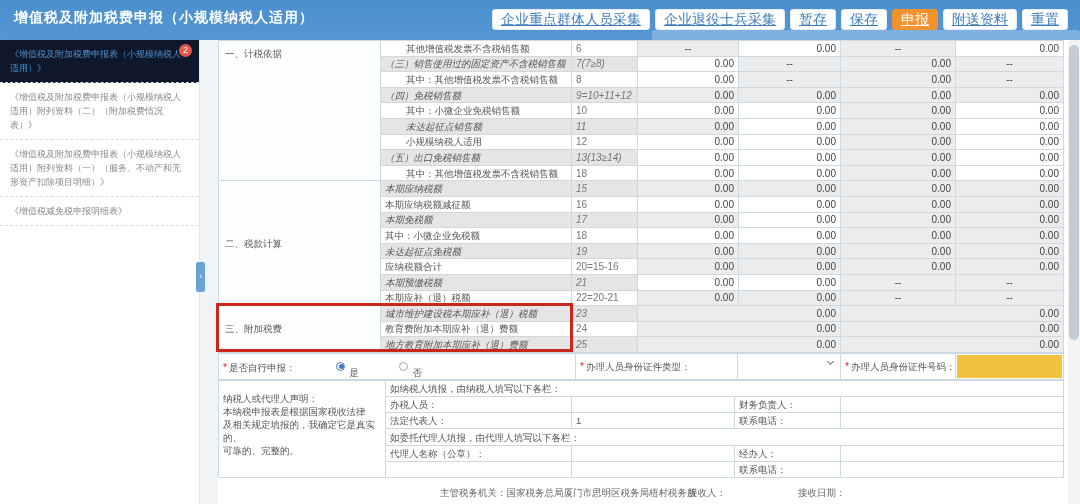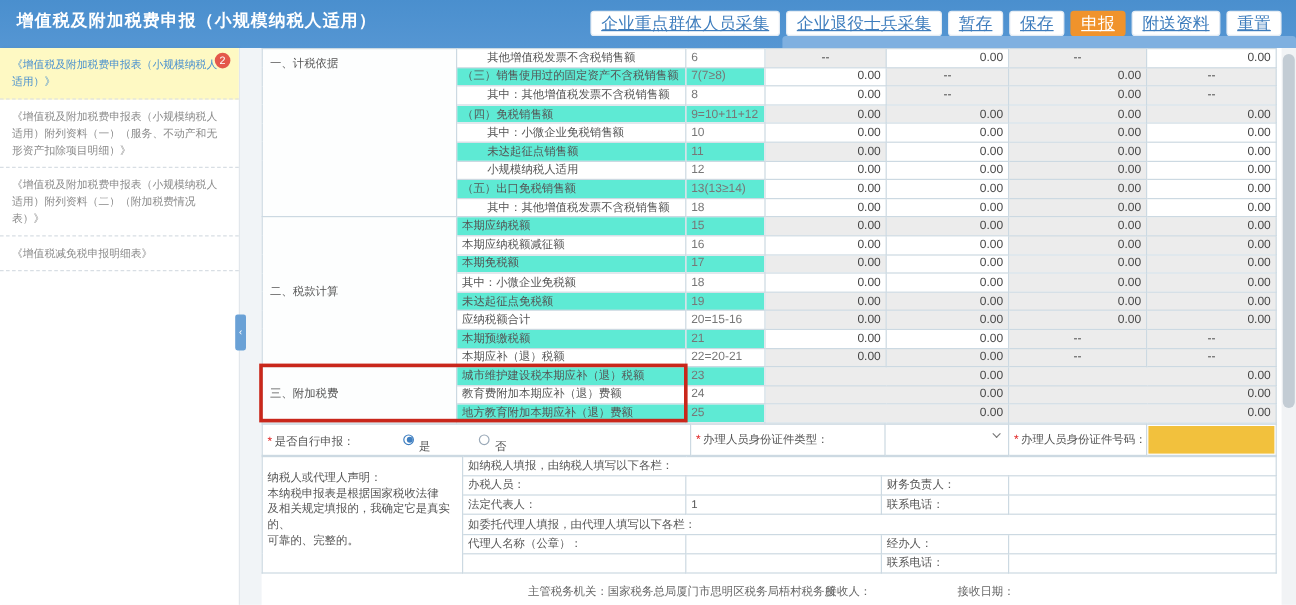--- a/index.html
+++ b/index.html
@@ -21,39 +21,39 @@
 
   
   .sidebar { position:absolute; left:0; top:40px; width:200px; height:464px; background:#fff;
     border-right:1px solid #e2e7ec; box-shadow:1px 0 3px rgba(0,0,0,.05); }
   .sb-head { height:30px; padding:0 12px; border-bottom:1px solid #e8e8e8; position:relative; }
   .sb-title { display:inline-block; font-size:11px; font-weight:bold; color:#333;
     line-height:28px; height:30px; border-bottom:2px solid #3d4b5a; }
   .layers-icon { position:absolute; right:10px; top:7px; width:16px; height:16px; cursor:pointer; }
   .sb-item { position:relative; padding:7px 10px; font-size:9px; line-height:14px; color:#8a8a8a;
     border-bottom:1px dashed #d8dee4; cursor:pointer; }
-  .sb-item.active { background:#fef9c3; color:#4990cf; }
+  .sb-item.active { background:#0f172a; color:#4990cf; }
   .sb-badge { position:absolute; right:7px; top:4px; width:13px; height:13px; border-radius:50%;
     background:#e4574a; color:#fff; font-size:9px; line-height:13px; text-align:center; }
   .collapse-handle { position:absolute; left:196px; top:262px; width:9px; height:30px;
     background:#6aa1d6; border-radius:2px; color:#fff; font-size:8px; line-height:30px;
     text-align:center; cursor:pointer; z-index:3; }
   .gap-strip { position:absolute; left:200px; top:40px; width:18px; height:464px; background:#f1f4f7; }
 
   
   .main { position:absolute; left:218px; top:40px; width:845px; height:364px; background:#fff; }
   table { border-collapse:collapse; table-layout:fixed; width:845px; }
   td { border:1px solid #ccd9e2; font-size:10px; color:#555; height:15.6px; line-height:13px;
     padding:0 4px; overflow:hidden; white-space:nowrap; }
   .sec { background:#fdfefe; font-size:9.5px; padding-left:6px; }
   .sec-top { vertical-align:top; padding-top:6px; }
   .lab { font-size:9.5px; background:#fff; }
   .ind2 { padding-left:25px; }
   .no { color:#777; background:#fff; }
-  .stripe { background:#5eead4; }
+  .stripe { background:#e5e5e5;font-style:italic; }
   .val { text-align:right; background:#fff; color:#444; }
   .val.ro { background:#ececec; }
   .val.ctr { text-align:center; }
   .hl-box { position:absolute; left:-2px; top:263px; width:357px; height:49px;
     border:3px solid #c9271b; z-index:5; pointer-events:none; }
 
   .req { color:#e02020; margin-right:2px; font-size:10px; }
   .blab { font-size:9.5px; color:#555;margin-top:12px; }
   .radio { display:inline-flex; align-items:center; margin-left:38px; cursor:pointer; }
   .rb { width:9px; height:9px; border:1px solid #9aa9b8; border-radius:50%; background:#fff;
@@ -96,24 +96,24 @@
     <button class="tbtn">重置</button>
   </div>
 </div>
 
 <div class="sidebar">
   <div class="sb-item active">
     <span>《增值税及附加税费申报表（小规模纳税人适用）》</span>
     <span class="sb-badge">2</span>
   </div>
   <div class="sb-item">
+    <span>《增值税及附加税费申报表（小规模纳税人适用）附列资料（二）（附加税费情况表）》</span>
+  </div>
+  <div class="sb-item">
     <span>《增值税及附加税费申报表（小规模纳税人适用）附列资料（一）（服务、不动产和无形资产扣除项目明细）》</span>
-  </div>
-  <div class="sb-item">
-    <span>《增值税及附加税费申报表（小规模纳税人适用）附列资料（二）（附加税费情况表）》</span>
   </div>
   <div class="sb-item">
     <span>《增值税减免税申报明细表》</span>
   </div>
 </div>
 <div class="gap-strip"></div>
 <div class="collapse-handle">‹</div>
 
 <div class="main" style="position:absolute;">
   <div style="position:relative;">

